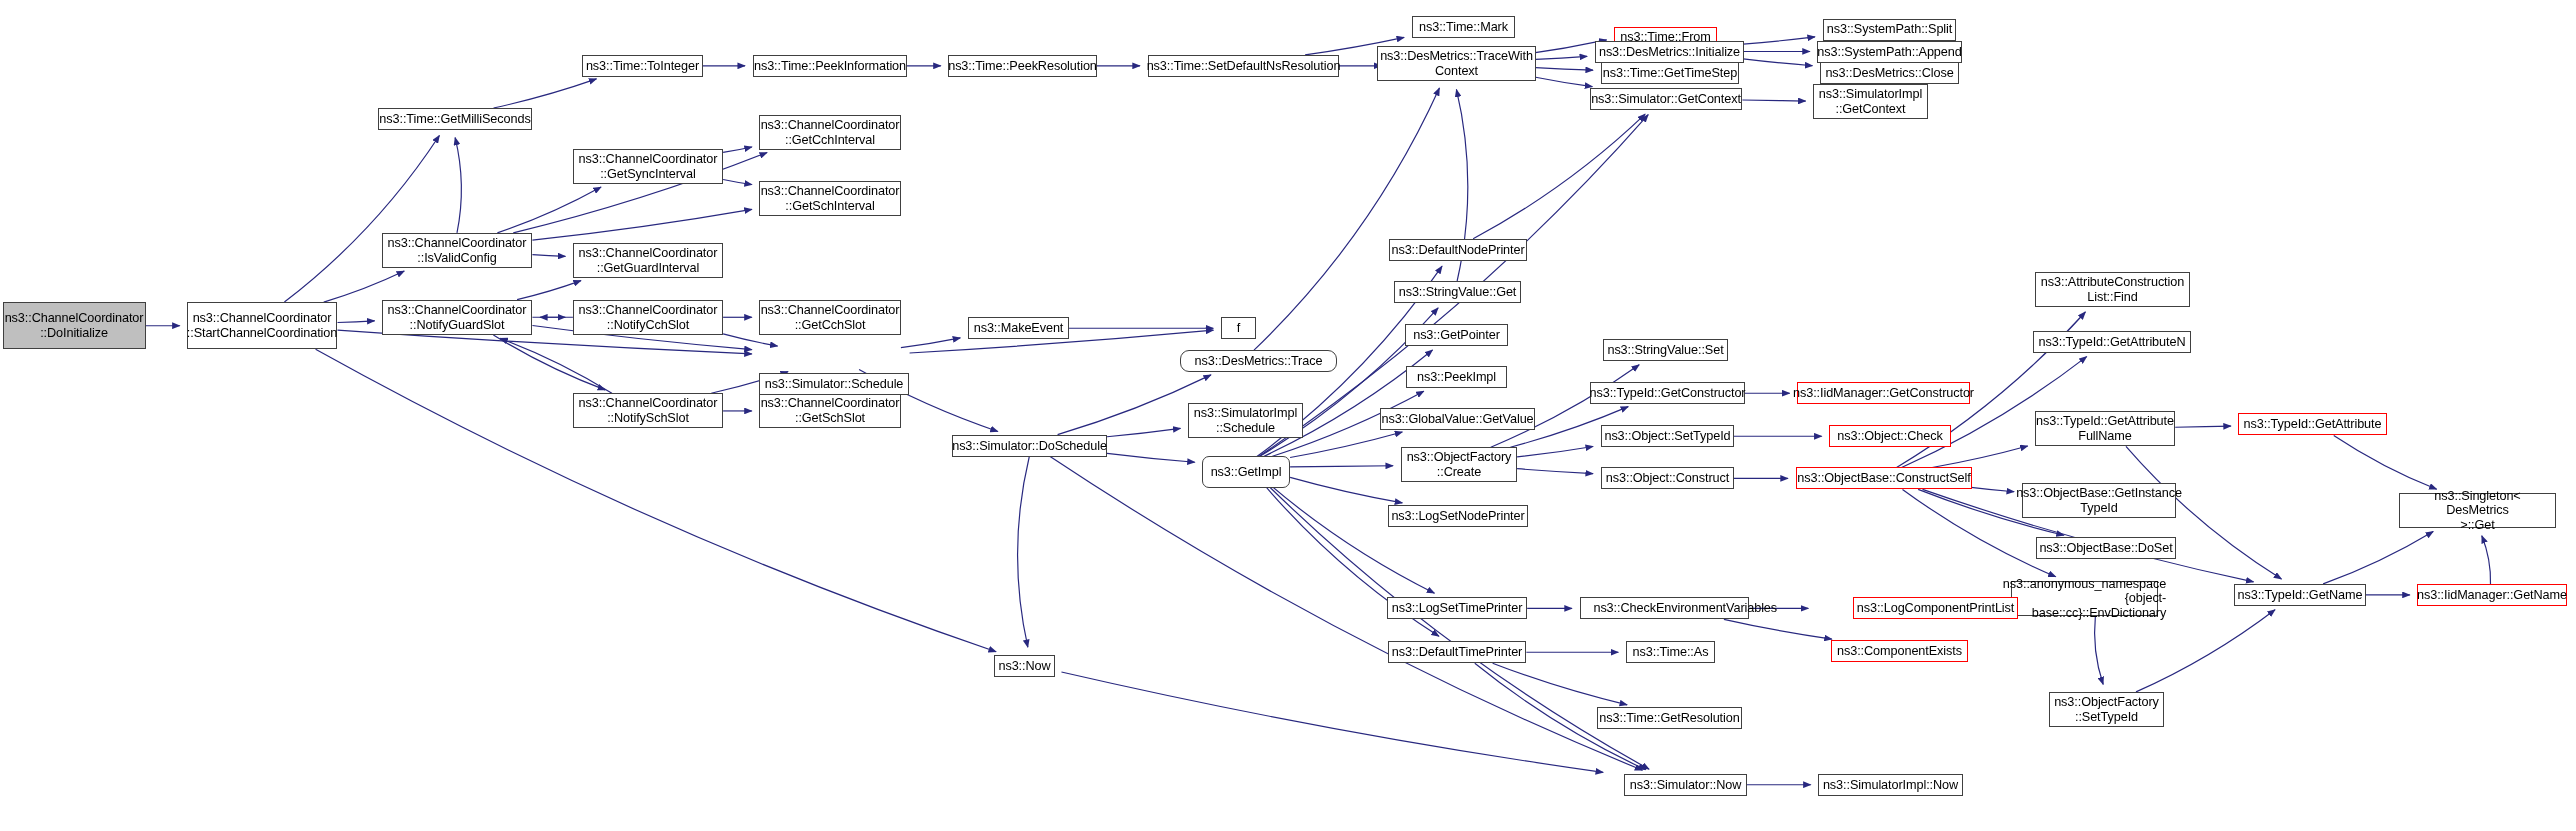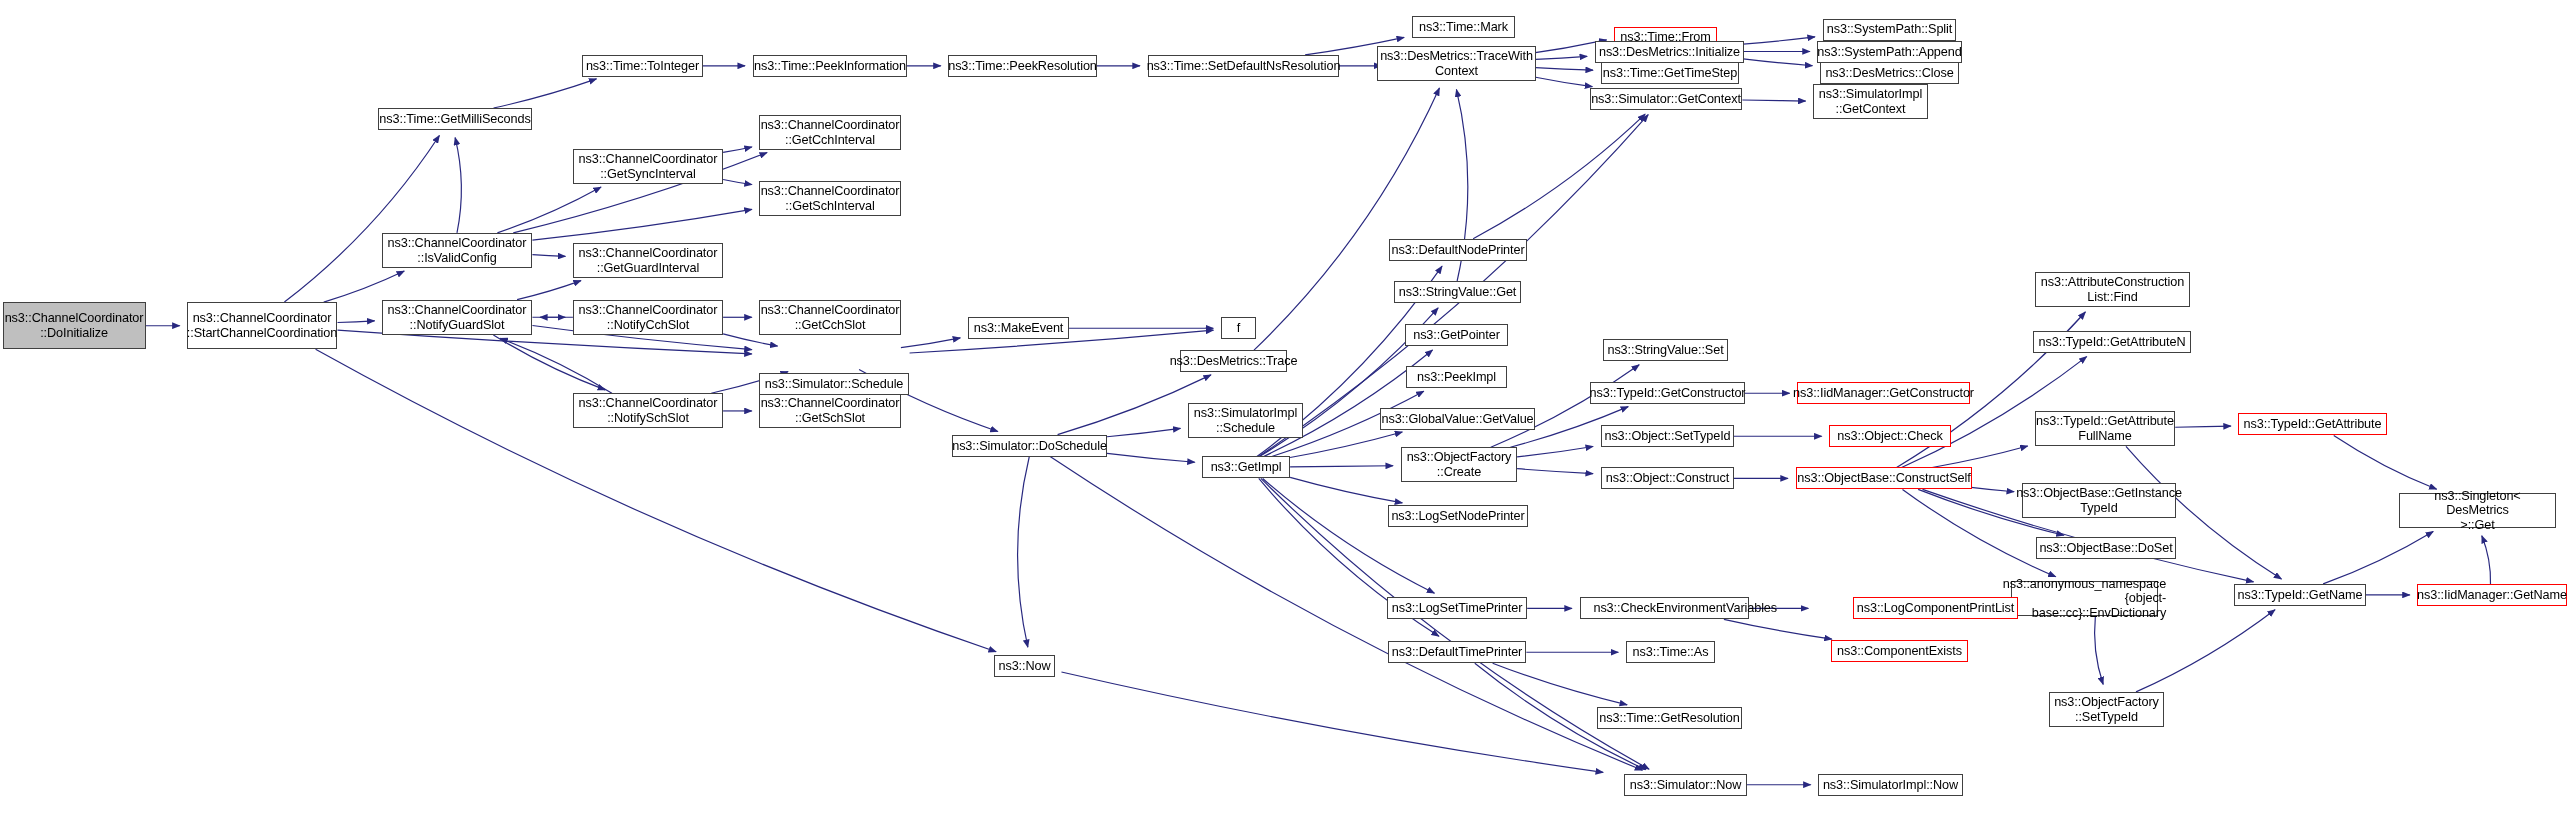--- a/index.html
+++ b/index.html
@@ -175,25 +175,25 @@
 ::NotifyCchSlot</div>
       <div class="node" style="left: 759px; top: 300px; width: 142px; height: 35px;">ns3::ChannelCoordinator
 ::GetCchSlot</div>
       <div class="node" style="left: 573px; top: 393px; width: 150px; height: 35px;">ns3::ChannelCoordinator
 ::NotifySchSlot</div>
       <div class="node" style="left: 759px; top: 393px; width: 142px; height: 35px;">ns3::ChannelCoordinator
 ::GetSchSlot</div>
       <div class="node" style="left: 759px; top: 348px; width: 150px; height: 22px; margin-top: 25px;">ns3::Simulator::Schedule</div>
       <div class="node" style="left: 968px; top: 317px; width: 101px; height: 22px;">ns3::MakeEvent</div>
       <div class="node" style="left: 1221px; top: 317px; width: 35px; height: 22px;">f</div>
-      <div class="node" style="left: 1180px; top: 350px; width: 107px; height: 22px;">ns3::DesMetrics::Trace</div>
+      <div class="node" style="left: 1180px; top: 350px; width: 157px; height: 22px; border-radius: 9px;">ns3::DesMetrics::Trace</div>
       <div class="node" style="left: 1188px; top: 403px; width: 115px; height: 35px;">ns3::SimulatorImpl
 ::Schedule</div>
       <div class="node" style="left: 952px; top: 435px; width: 155px; height: 22px;">ns3::Simulator::DoSchedule</div>
-      <div class="node" style="left: 1202px; top: 456px; width: 88px; height: 22px;">ns3::GetImpl</div>
+      <div class="node" style="left: 1202px; top: 456px; width: 88px; height: 32px; border-radius: 7px;">ns3::GetImpl</div>
       <div class="node" style="left: 1389px; top: 239px; width: 138px; height: 22px;">ns3::DefaultNodePrinter</div>
       <div class="node" style="left: 1394px; top: 281px; width: 127px; height: 22px;">ns3::StringValue::Get</div>
       <div class="node" style="left: 1405px; top: 324px; width: 103px; height: 22px;">ns3::GetPointer</div>
       <div class="node" style="left: 1406px; top: 366px; width: 101px; height: 22px;">ns3::PeekImpl</div>
       <div class="node" style="left: 1380px; top: 408px; width: 155px; height: 22px;">ns3::GlobalValue::GetValue</div>
       <div class="node" style="left: 1401px; top: 447px; width: 116px; height: 35px;">ns3::ObjectFactory
 ::Create</div>
       <div class="node" style="left: 1388px; top: 505px; width: 140px; height: 22px;">ns3::LogSetNodePrinter</div>
       <div class="node" style="left: 1603px; top: 339px; width: 125px; height: 22px;">ns3::StringValue::Set</div>
       <div class="node" style="left: 1590px; top: 382px; width: 155px; height: 22px;">ns3::TypeId::GetConstructor</div>

